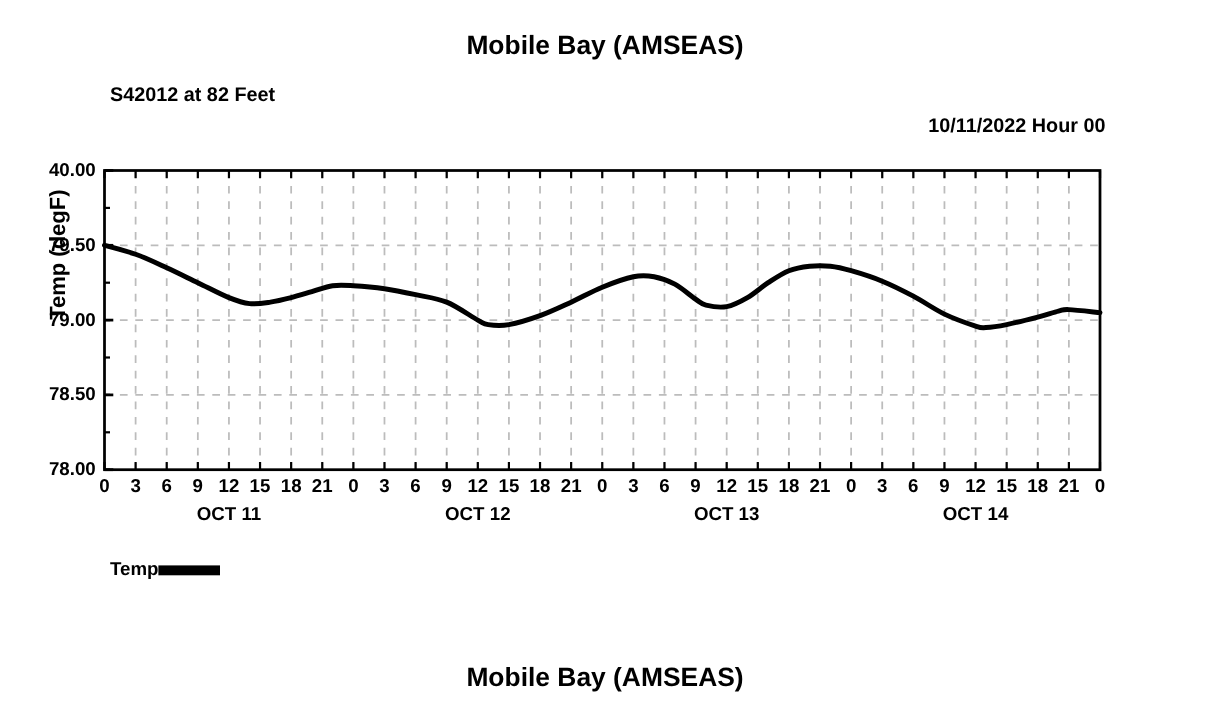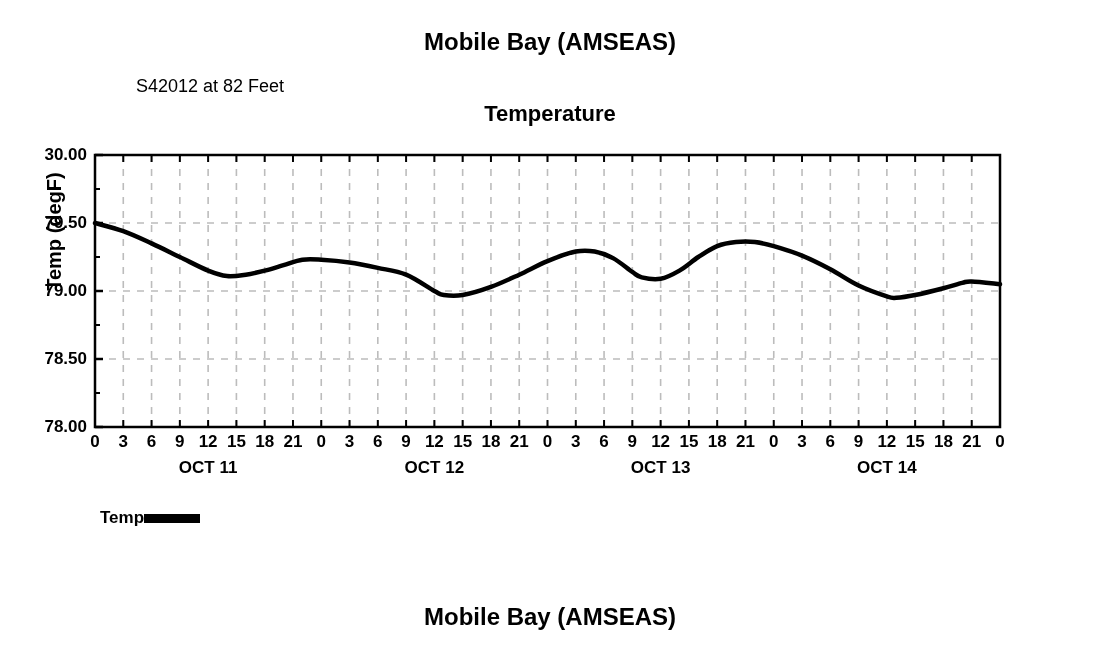--- a/index.html
+++ b/index.html
@@ -38,23 +38,22 @@
     width: 1100px;
     text-align: center;
     font-size: 24px;
     font-weight: bold;
   }
   .station-line1 {
     position: absolute;
     left: 100px;
     top: 76px;
     font-size: 18px;
-    font-weight: normal;
+    font-weight: bold;
     white-space: nowrap;
-    margin-left: 36px;
   }
   .station-line2 {
     position: absolute;
     left: 100px;
     top: 104px;
     font-size: 18px;
     font-weight: bold;
     white-space: nowrap;
   }
   .subtitle {
@@ -152,21 +151,21 @@
   }
 </style>
 </head>
 <body>
 
 <div class="page">
 
   <div class="main-title">Mobile Bay (AMSEAS)</div>
 
   <div class="station-line1">S42012 at 82 Feet</div>
-  <div class="subtitle">Temperature</div>
+  <div class="run-label">10/11/2022 Hour 00</div>
 
   <div class="plot-wrap">
     <svg class="chart" width="1100" height="650">
       <g id="gridlines">
           <line x1="123.28125" x2="123.28125" y1="155" y2="427" stroke="#bcbcbc" stroke-width="1.6" stroke-dasharray="7,7"></line>
           <line x1="151.5625" x2="151.5625" y1="155" y2="427" stroke="#bcbcbc" stroke-width="1.6" stroke-dasharray="7,7"></line>
           <line x1="179.84375" x2="179.84375" y1="155" y2="427" stroke="#bcbcbc" stroke-width="1.6" stroke-dasharray="7,7"></line>
           <line x1="208.125" x2="208.125" y1="155" y2="427" stroke="#bcbcbc" stroke-width="1.6" stroke-dasharray="7,7"></line>
           <line x1="236.40625" x2="236.40625" y1="155" y2="427" stroke="#bcbcbc" stroke-width="1.6" stroke-dasharray="7,7"></line>
           <line x1="264.6875" x2="264.6875" y1="155" y2="427" stroke="#bcbcbc" stroke-width="1.6" stroke-dasharray="7,7"></line>
@@ -282,21 +281,21 @@
           <line x1="95" x2="100" y1="155" y2="155" stroke="#000" stroke-width="2"></line>
         </g>
 
       <rect id="frame" x="95" y="155" width="905" height="272" fill="none" stroke="#000000" stroke-width="2.5"></rect>
       <path id="series-path" fill="none" stroke="#000000" stroke-width="4.5" stroke-linecap="round" stroke-linejoin="round" d="M 95.00 223.00 C 99.71 224.36, 113.85 227.76, 123.28 231.16 C 132.71 234.56, 142.14 239.09, 151.56 243.40 C 160.99 247.71, 170.42 252.47, 179.84 257.00 C 189.27 261.53, 200.27 267.43, 208.13 270.60 C 215.98 273.77, 220.69 275.36, 226.98 276.04 C 233.26 276.72, 239.55 275.59, 245.83 274.68 C 252.12 273.77, 258.40 272.19, 264.69 270.60 C 270.97 269.01, 277.26 266.97, 283.54 265.16 C 289.83 263.35, 296.11 260.63, 302.40 259.72 C 308.68 258.81, 313.39 259.27, 321.25 259.72 C 329.11 260.17, 340.10 261.08, 349.53 262.44 C 358.96 263.80, 368.39 265.84, 377.81 267.88 C 387.24 269.92, 396.67 270.83, 406.09 274.68 C 415.52 278.53, 428.09 287.60, 434.38 291.00 C 440.66 294.40, 439.09 294.40, 443.80 295.08 C 448.52 295.76, 454.80 296.44, 462.66 295.08 C 470.51 293.72, 481.51 290.32, 490.94 286.92 C 500.36 283.52, 509.79 278.99, 519.22 274.68 C 528.65 270.37, 538.07 264.93, 547.50 261.08 C 556.93 257.23, 567.93 253.15, 575.78 251.56 C 583.64 249.97, 588.35 250.43, 594.64 251.56 C 600.92 252.69, 607.20 254.96, 613.49 258.36 C 619.77 261.76, 627.63 268.79, 632.34 271.96 C 637.06 275.13, 637.06 276.27, 641.77 277.40 C 646.48 278.53, 654.34 279.89, 660.63 278.76 C 666.91 277.63, 673.19 274.23, 679.48 270.60 C 685.76 266.97, 692.05 261.08, 698.33 257.00 C 704.62 252.92, 710.90 248.61, 717.19 246.12 C 723.47 243.63, 729.76 242.72, 736.04 242.04 C 742.33 241.36, 748.61 241.36, 754.90 242.04 C 761.18 242.72, 765.89 243.85, 773.75 246.12 C 781.61 248.39, 792.60 251.79, 802.03 255.64 C 811.46 259.49, 820.89 264.25, 830.31 269.24 C 839.74 274.23, 849.17 281.03, 858.59 285.56 C 868.02 290.09, 880.59 294.40, 886.88 296.44 C 893.16 298.48, 891.59 298.03, 896.30 297.80 C 901.02 297.57, 907.30 296.67, 915.16 295.08 C 923.01 293.49, 935.58 290.32, 943.44 288.28 C 951.29 286.24, 957.58 283.97, 962.29 282.84 C 967.01 281.71, 965.43 281.25, 971.72 281.48 C 978.00 281.71, 995.29 283.75, 1000.00 284.20"></path>
     </svg>
 
     <div class="ylabel">Temp (degF)</div>
 
     <div id="ytick-labels">
-        <div class="ytick" style="left: 3px; top: 145px;">30.00</div>
+        <div class="ytick" style="left: 3px; top: 145px;">40.00</div>
         <div class="ytick" style="left: 3px; top: 213px;">79.50</div>
         <div class="ytick" style="left: 3px; top: 281px;">79.00</div>
         <div class="ytick" style="left: 3px; top: 349px;">78.50</div>
         <div class="ytick" style="left: 3px; top: 417px;">78.00</div>
       </div>
     <div id="xtick-labels">
         <div class="xtick" style="left: 80px; top: 432px;">0</div>
         <div class="xtick" style="left: 108.281px; top: 432px;">3</div>
         <div class="xtick" style="left: 136.562px; top: 432px;">6</div>
         <div class="xtick" style="left: 164.844px; top: 432px;">9</div>

